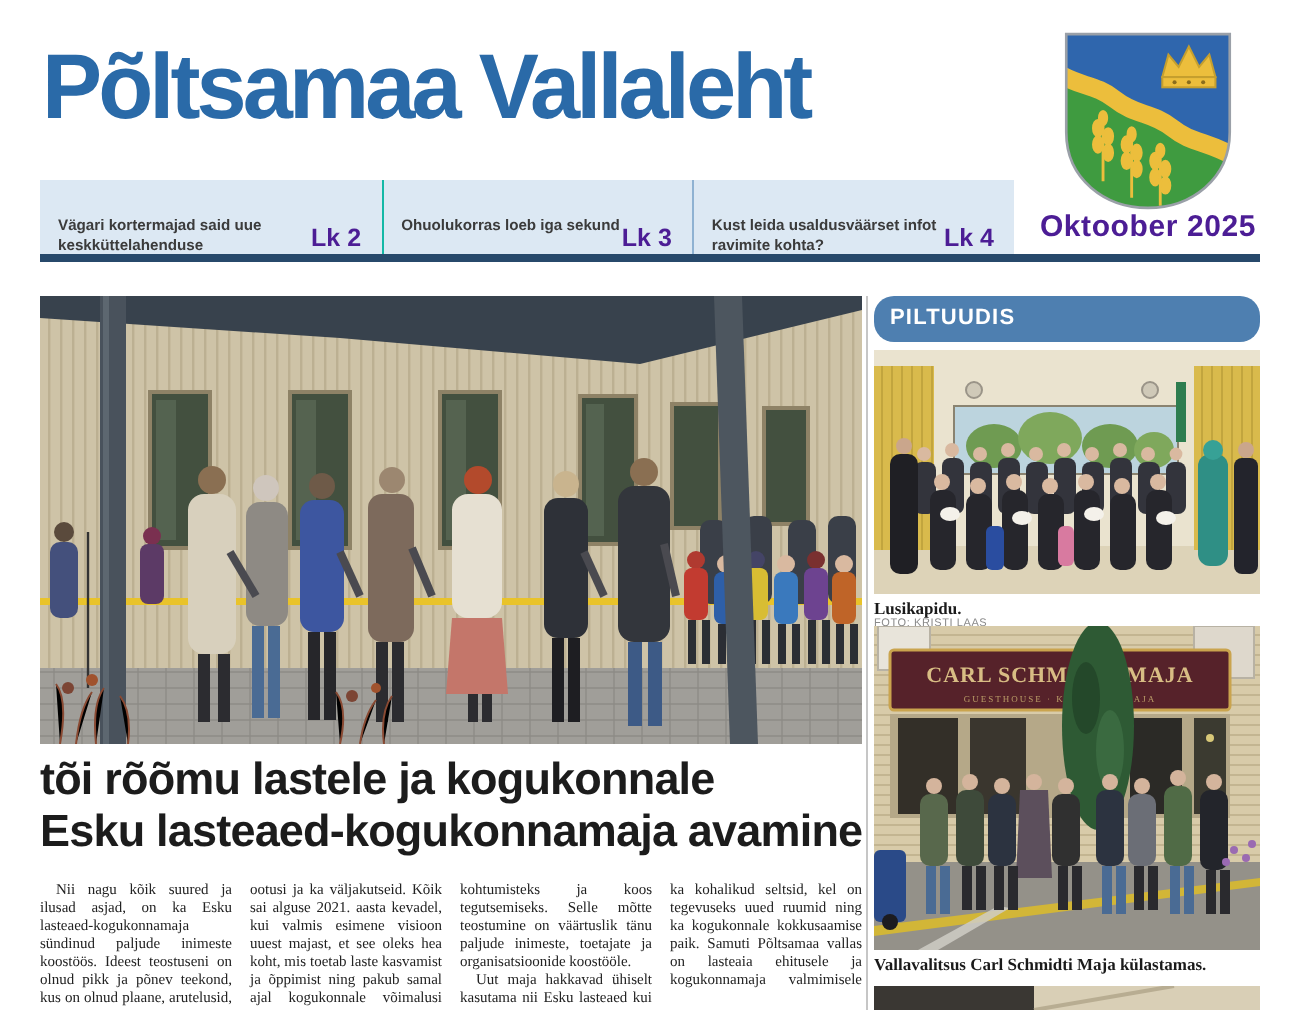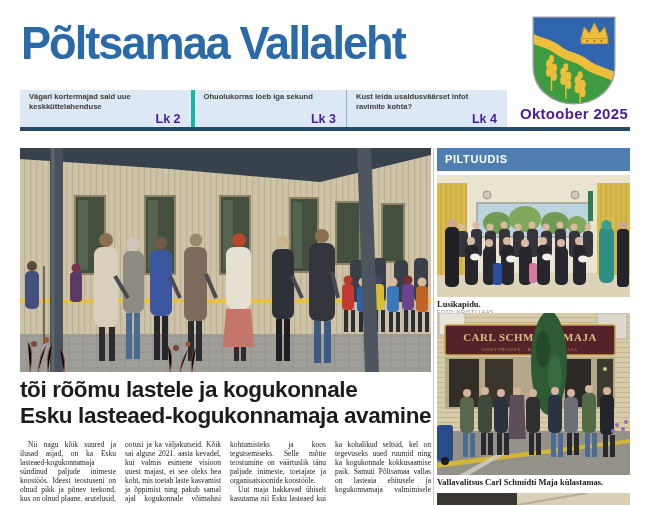--- a/index.html
+++ b/index.html
@@ -10,43 +10,43 @@
   .masthead-title{position:absolute;left:21px;top:16px;width:500px;
      font-size:46px;font-weight:bold;letter-spacing:-2px;color:#2a6aa8;
      transform:scaleX(.98);transform-origin:left top;white-space:nowrap;}
   .coat-of-arms{position:absolute;left:527px;top:13px;width:94px;height:94px;}
   .issue-date{position:absolute;left:518px;top:105px;width:112px;text-align:center;
      font-size:15px;font-weight:600;color:#4c1d95;letter-spacing:.3px;}
 
   
   .teaser-band{position:absolute;left:20px;top:90px;width:487px;height:37px;
      background:#dce8f3;display:flex;}
-  .teaser-cell{position:relative;padding:2px 9px 2px 9px;box-sizing:border-box;}
+  .teaser-cell{position:relative;padding:18px 9px 2px 9px;box-sizing:border-box;}
   .teaser-cell.c1{width:178px;}
-  .teaser-cell.c2{width:162px;border-left:4px solid #14b8a6;}
+  .teaser-cell.c2{width:162px;border-left:1px solid #14b8a6;}
   .teaser-cell.c3{width:168px;border-left:1px solid #8fb2d2;}
   .teaser-title{font-size:7.6px;line-height:1.3;font-weight:600;color:#3b3b3b;}
   .teaser-page{position:absolute;right:10px;bottom:1px;font-size:12.5px;font-weight:bold;color:#4c1d95;}
   .navy-rule{position:absolute;left:20px;top:127px;width:610px;height:4px;background:#27496b;}
 
   
   .main-photo{position:absolute;left:20px;top:148px;width:411px;height:224px;overflow:hidden;}
   .headline{position:absolute;left:20px;top:377px;width:420px;
      font-size:22.5px;line-height:1.17;font-weight:bold;color:#1c1c1c;letter-spacing:-.4px;}
   .body-text{position:absolute;left:20px;top:440px;width:411px;height:64px;overflow:hidden;
      column-count:4;column-gap:9px;column-fill:auto;
      font-family:"Liberation Serif",serif;font-size:7.5px;line-height:9px;
      text-align:justify;color:#222;}
   .body-text p{margin:0;text-indent:8px;}
 
   
   .content-divider{position:absolute;left:433px;top:148px;height:357px;border-left:1px solid #c6c6c6;}
   .sidebar{position:absolute;left:437px;top:148px;width:193px;}
   .sidebar-header{height:23px;line-height:23px;background:#4e7fb0;color:#ffffff;
-     font-size:11px;font-weight:bold;letter-spacing:.6px;padding-left:8px;box-sizing:border-box;}
+     font-size:11px;font-weight:bold;letter-spacing:.6px;padding-left:8px;box-sizing:border-box;border-radius:10px;}
   .sb-photo1{margin-top:4px;width:193px;height:122px;overflow:hidden;}
   .caption-row{display:flex;justify-content:space-between;align-items:baseline;margin-top:2px;height:12px;flex-direction:column;}
   .photo-caption{font-family:"Liberation Serif",serif;font-size:8.5px;font-weight:bold;color:#1a1a1a;}
   .photo-credit{font-size:5.5px;color:#8a8a8a;letter-spacing:.3px;}
   .sb-photo2{margin-top:2px;width:193px;height:162px;overflow:hidden;}
   .sb-photo3{margin-top:4px;width:193px;height:12px;overflow:hidden;}
   svg{display:block;}
 </style>
 </head>
 <body>

